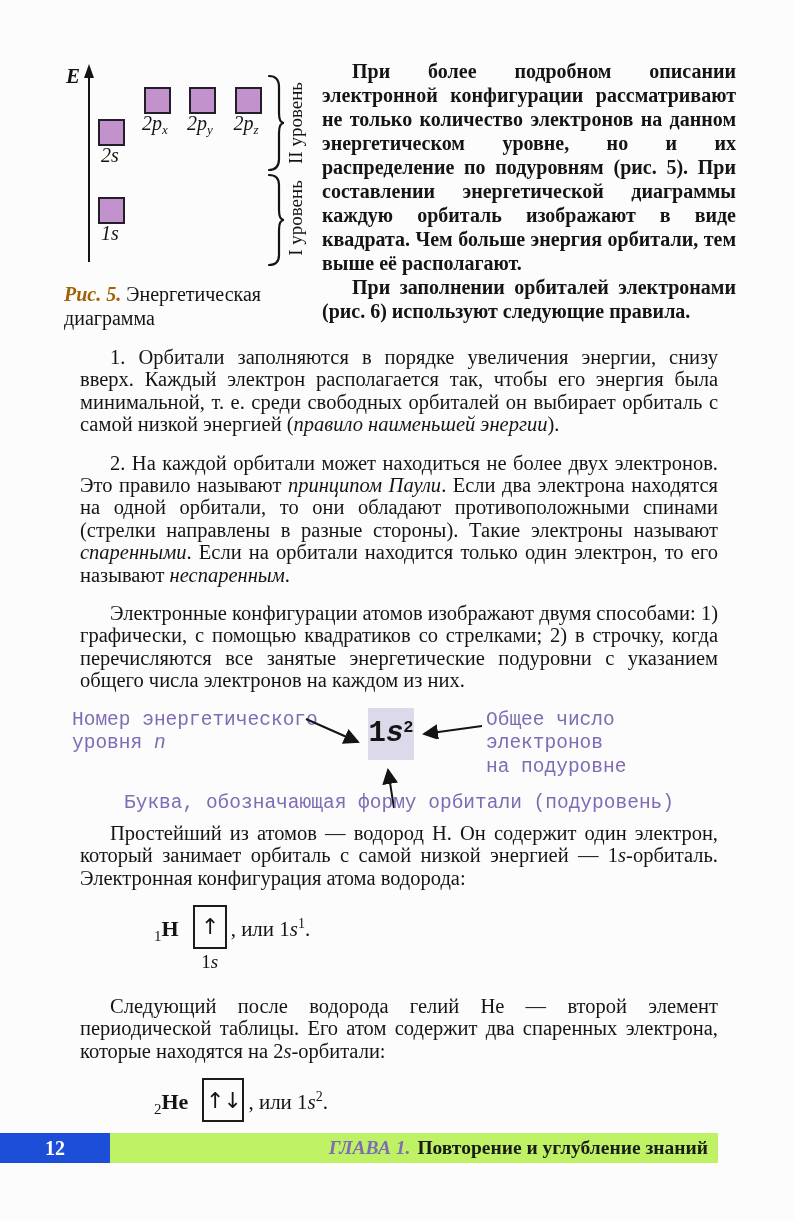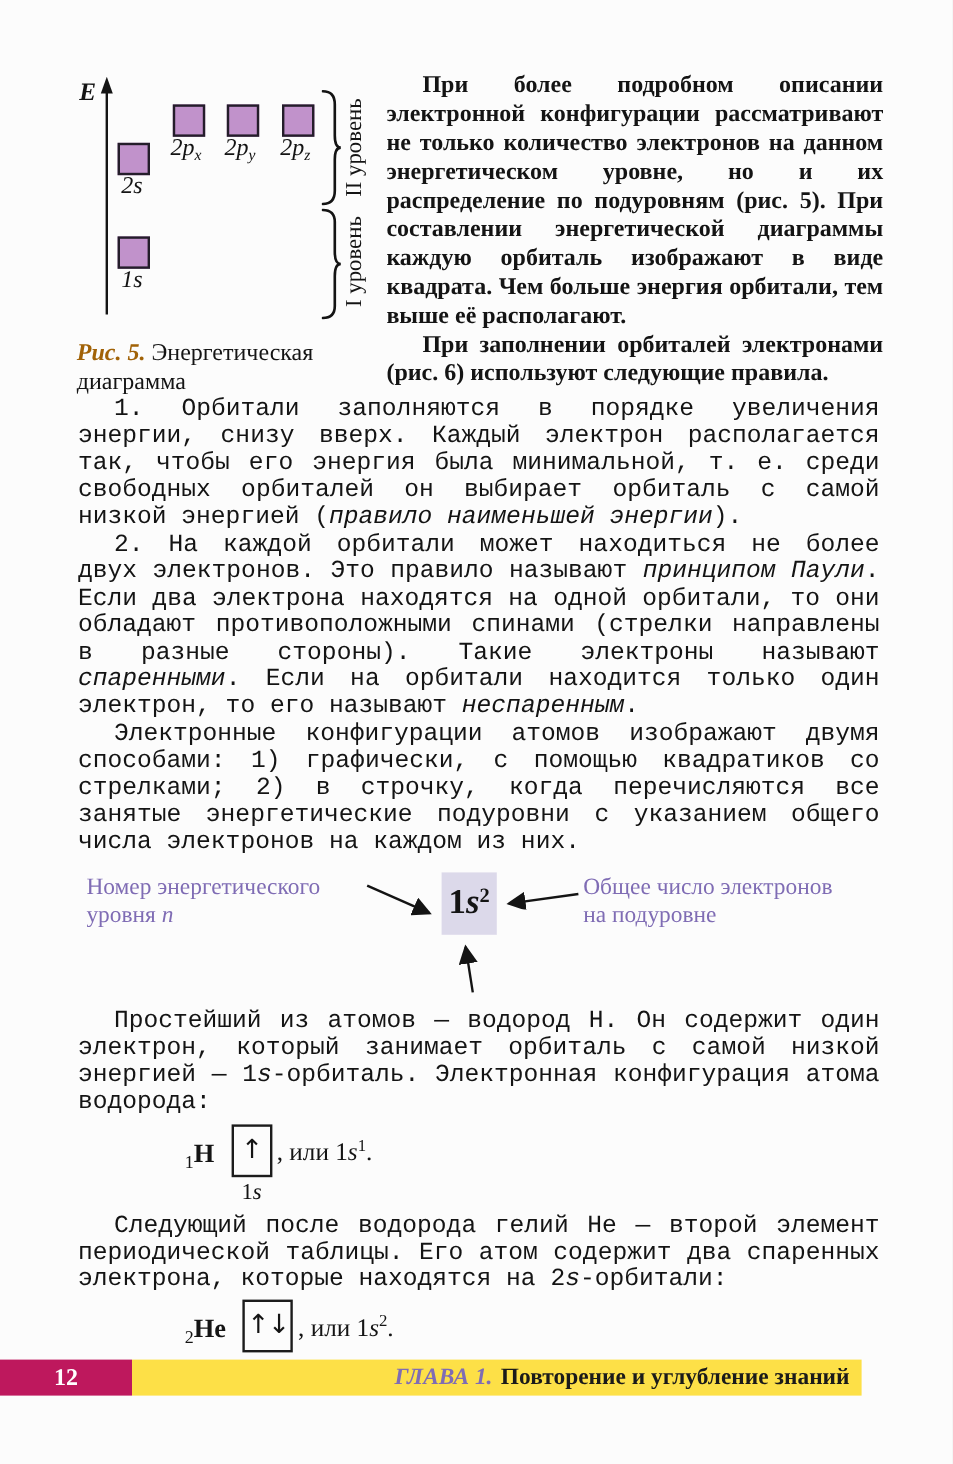--- a/index.html
+++ b/index.html
@@ -31,24 +31,24 @@
   .brace { position:absolute; left:204px; }
   .rot-label { position:absolute; left:232px; white-space:nowrap; font-size:19px;
                transform:translate(-50%,-50%) rotate(-90deg); }
   .rot-2 { top:67px; } .rot-1 { top:162px; }
   .caption { margin-top:14px; font-size:20px; line-height:24px; width:250px; }
   .caption .fig-label { color:#a16207; font-weight:bold; font-style:italic; }
   .intro { flex:1; padding-top:3px; font-size:20px; line-height:24px; text-align:justify; }
   .intro p { margin:0; text-indent:30px;font-weight:bold; }
   
   .body-col { margin:0 60px 0 64px; }
-  .body-p { margin:1px; font-size:20.5px; line-height:22.4px; text-align:justify; text-indent:30px;font-family:Liberation Mono, monospace; }
+  .body-p { margin:16px; font-size:20.5px; line-height:22.4px; text-align:justify; text-indent:30px; }
   .body-p em { font-style:italic; }
   
-  .notation { position:relative; height:108px; margin:13px 60px 0 64px; font-size:19.5px; }
+  .notation { position:relative; height:108px; margin:13px 60px 0 64px; font-size:19.5px;font-family:Liberation Mono, monospace; }
   .note-label { position:absolute; color:#7f6cb4; line-height:23.5px; }
   .nl-left  { left:8px; top:1px; }
   .nl-right { left:422px; top:1px; }
   .nl-bottom{ left:0; top:84px; width:100%; text-align:center; }
   .note-label em { font-style:italic; }
   .center-box { position:absolute; left:304px; top:0; width:46px; height:52px; background:#dcd9ea;
                 display:flex; align-items:center; justify-content:center;
                 font-size:29px; font-weight:bold; }
   .center-box em { font-style:italic; }
   .center-box sup { font-size:17px; vertical-align:super; margin-top:-12px; }
@@ -65,23 +65,23 @@
               display:flex; align-items:center; justify-content:center;
               font-family:"DejaVu Sans", sans-serif; font-size:22px; letter-spacing:-1px; }
   .orb-cell-wide { width:38px; }
   .cell-cap { font-size:19px; margin-top:2px; }
   .cell-cap em { font-style:italic; }
   .cfg-tail { padding-top:11px; margin-left:4px; }
   .cfg-tail em { font-style:italic; }
   .cfg-tail sup { font-size:14px; }
   
   .footer { position:absolute; left:0; top:1133px; width:718px; height:30px; display:flex; }
-  .pagenum { width:110px; background:#be185d; color:#ffffff; font-weight:bold; font-size:20px;
+  .pagenum { width:110px; background:#1d4ed8; color:#ffffff; font-weight:bold; font-size:20px;
              display:flex; align-items:center; justify-content:center; }
-  .chapter-bar { flex:1; background:#fde047; display:flex; align-items:center;
+  .chapter-bar { flex:1; background:#bef264; display:flex; align-items:center;
                  justify-content:flex-end; padding-right:10px; font-size:19.5px; font-weight:bold; }
   .chapter-label { color:#7f6cb4; font-style:italic; }
   .chapter-title { color:#1a1a1a; margin-left:7px; }
   svg { display:block; }
 </style>
 </head>
 <body>
 
 <div class="page">
 
@@ -159,20 +159,21 @@
       <span>на подуровне</span>
     </div>
     <svg class="arr" style="left:318px; top:56px;" width="20" height="46">
       <defs>
           <marker id="ah3" markerWidth="9" markerHeight="8" refX="7" refY="4" orient="auto">
             <path d="M0,0 L8,4 L0,8 z" fill="#141414"></path>
           </marker>
         </defs>
       <line x1="12" y1="44" x2="6" y2="6" stroke="#141414" stroke-width="2" marker-end="url(#ah3)"></line>
     </svg>
+    <div class="note-label nl-bottom">Буква, обозначающая форму орбитали (подуровень)</div>
   </div>
 
   <div class="body-col">
     <p class="body-p" style="margin-top:6px;"><span>Простейший из атомов — водород H. Он содержит один электрон, который занимает орбиталь с самой низкой энергией — 1</span><em>s</em><span>-орбиталь. Электронная конфигурация атома водорода:</span></p>
     <div class="cfg-line cfg-h">
       <span class="cfg-sym"><span class="cfg-sub">1</span><span class="cfg-el">H</span></span>
       <span class="orb-col">
         <span class="orb-cell">↑</span>
         <span class="cell-cap"><span>1</span><em>s</em></span>
       </span>

